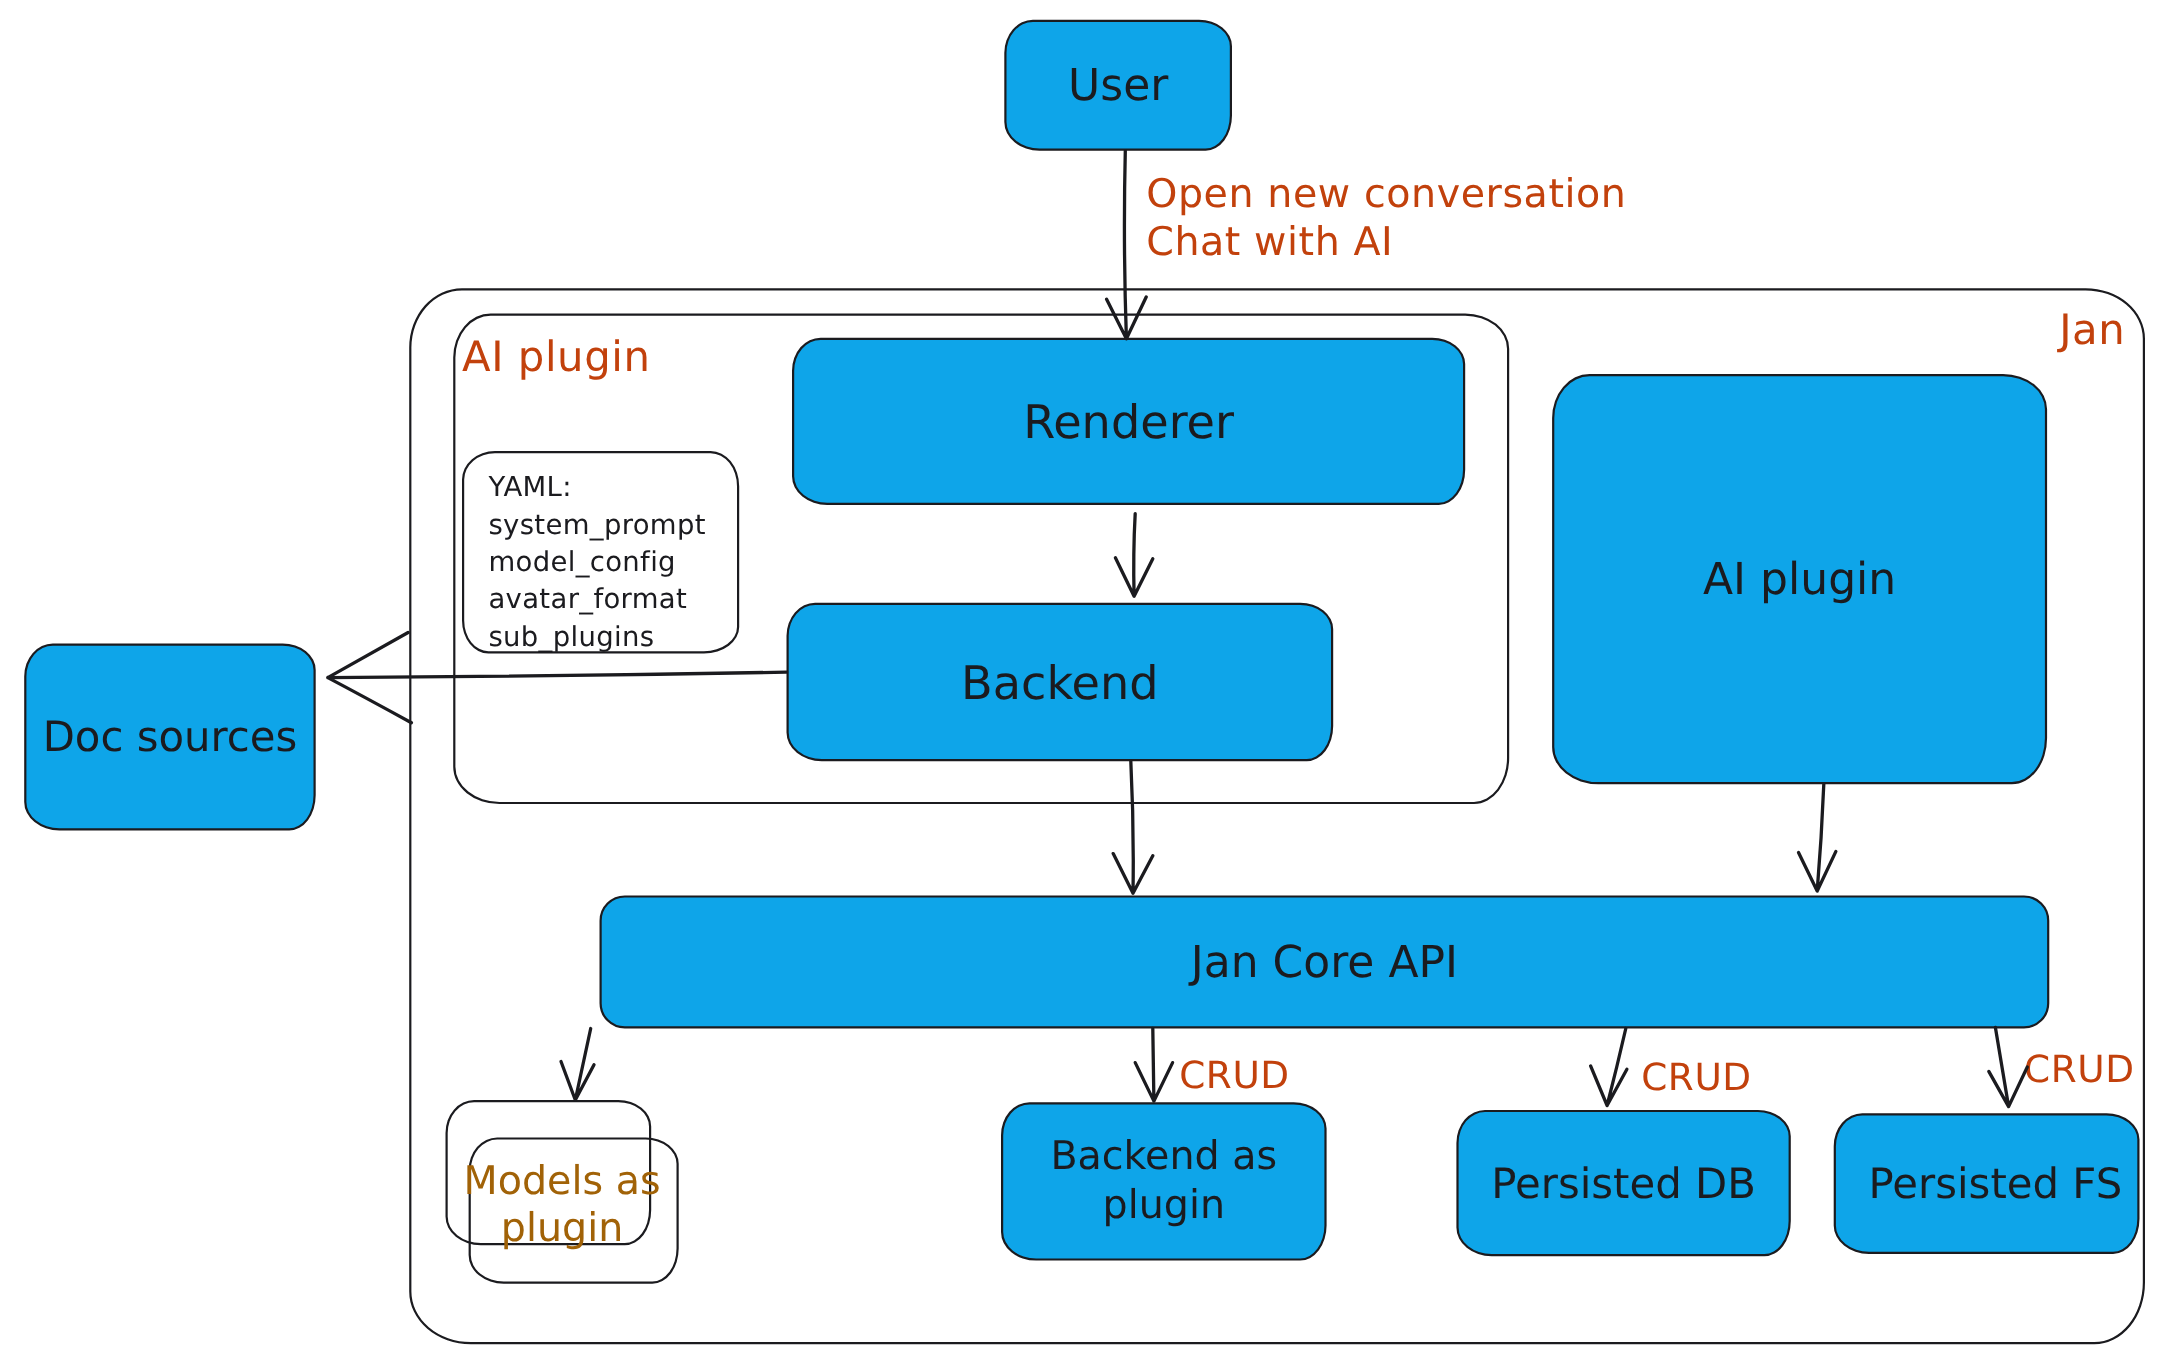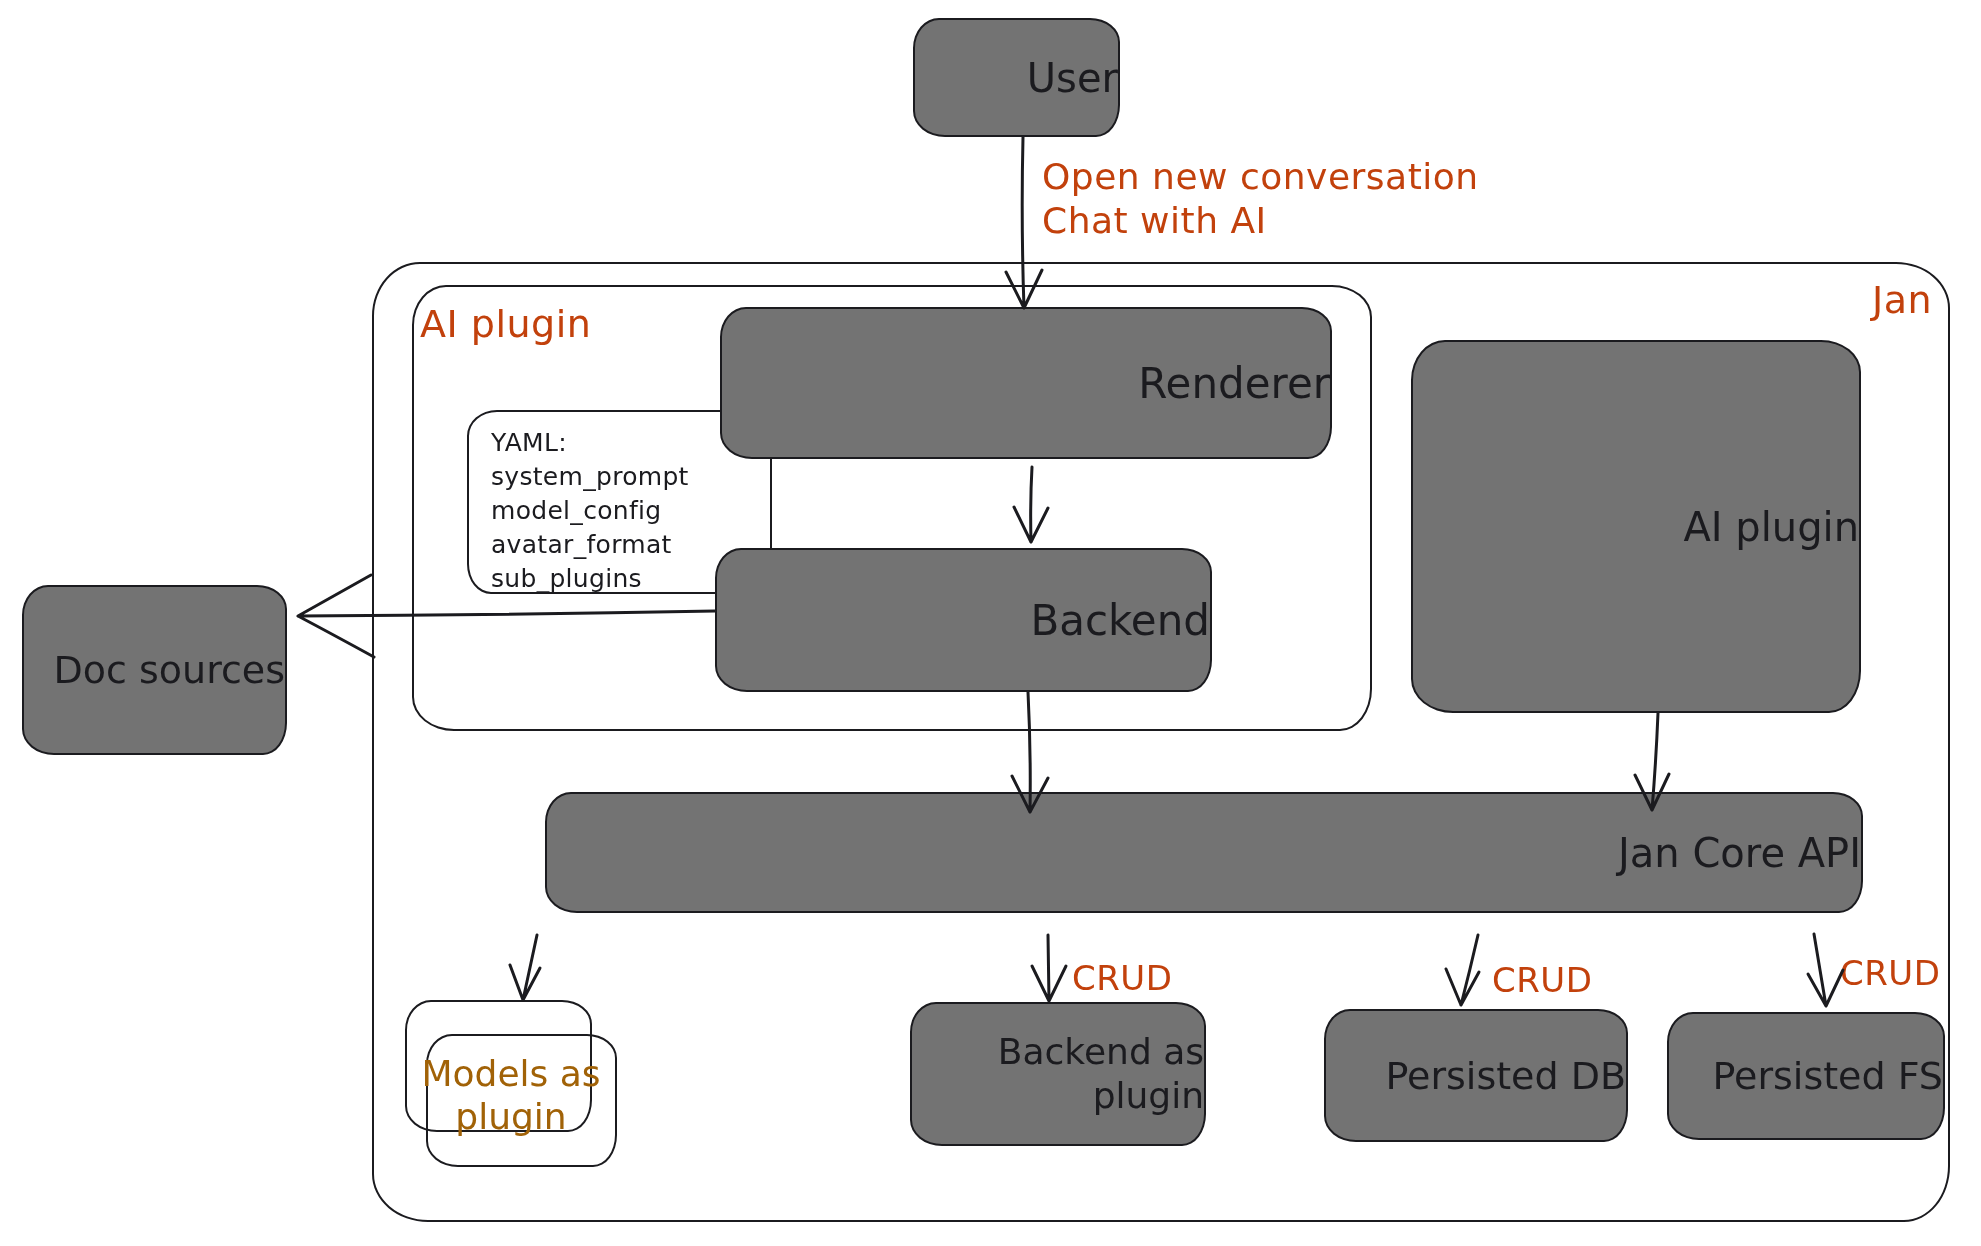--- a/index.html
+++ b/index.html
@@ -7,24 +7,24 @@
     position:relative;
     width:1981px;height:1246px;
     background:#ffffff;
     font-family:"DejaVu Sans",sans-serif;
     color:#1b1b1f;
     overflow:hidden;
   }
   .node{
     position:absolute;
     border:2.5px solid #1b1b1f;
-    background:#737373;
+    background:#0ea5e9;
     display:flex;
     flex-direction:column;
-    align-items:flex-end;
+    align-items:center;
     justify-content:center;
     text-align:center;
     color:#1b1b1f;
     box-sizing:border-box;
   }
   .container{
     position:absolute;
     border:2.5px solid #1b1b1f;
     background:transparent;
     box-sizing:border-box;
@@ -74,21 +74,21 @@
   <div class="container r-md" style="left:412px;top:285px;width:960px;height:446px;"></div>
   <div class="lbl txt-38" style="left:420px;top:302px;">AI plugin</div>
 
   <div class="node r-sm txt-40" style="left:913px;top:18px;width:207px;height:119px;">
     <span>User</span>
   </div>
 
   <div class="lbl txt-36" style="left:1042px;top:156px;">Open new conversation</div>
   <div class="lbl txt-36" style="left:1042px;top:200px;">Chat with AI</div>
 
-  <div class="note-box" style="left:420px;top:410px;width:305px;height:184px;margin-left:47px;">
+  <div class="note-box" style="left:420px;top:410px;width:252px;height:184px;">
     <div>YAML:</div>
     <div>system_prompt</div>
     <div>model_config</div>
     <div>avatar_format</div>
     <div>sub_plugins</div>
   </div>
 
   <div class="node r-sm txt-42" style="left:720px;top:307px;width:612px;height:152px;">
     <span>Renderer</span>
   </div>
@@ -98,21 +98,21 @@
   </div>
 
   <div class="node r-md txt-40" style="left:1411px;top:340px;width:450px;height:373px;">
     <span>AI plugin</span>
   </div>
 
   <div class="node r-sm txt-38" style="left:22px;top:585px;width:265px;height:170px;">
     <span>Doc sources</span>
   </div>
 
-  <div class="node r-sm txt-40" style="left:545px;top:792px;width:1318px;height:121px;">
+  <div class="node r-sm txt-40" style="left:545px;top:814px;width:1318px;height:121px;border-radius:23px;">
     <span>Jan Core API</span>
   </div>
 
   <div class="lbl txt-34" style="left:1072px;top:958px;">CRUD</div>
   <div class="lbl txt-34" style="left:1492px;top:960px;">CRUD</div>
   <div class="lbl txt-34" style="left:1840px;top:953px;">CRUD</div>
 
   <div class="container r-sm" style="left:405px;top:1000px;width:187px;height:132px;background:transparent;"></div>
   <div class="container r-sm" style="left:426px;top:1034px;width:191px;height:133px;background:transparent;"></div>
   <div class="models-text">

